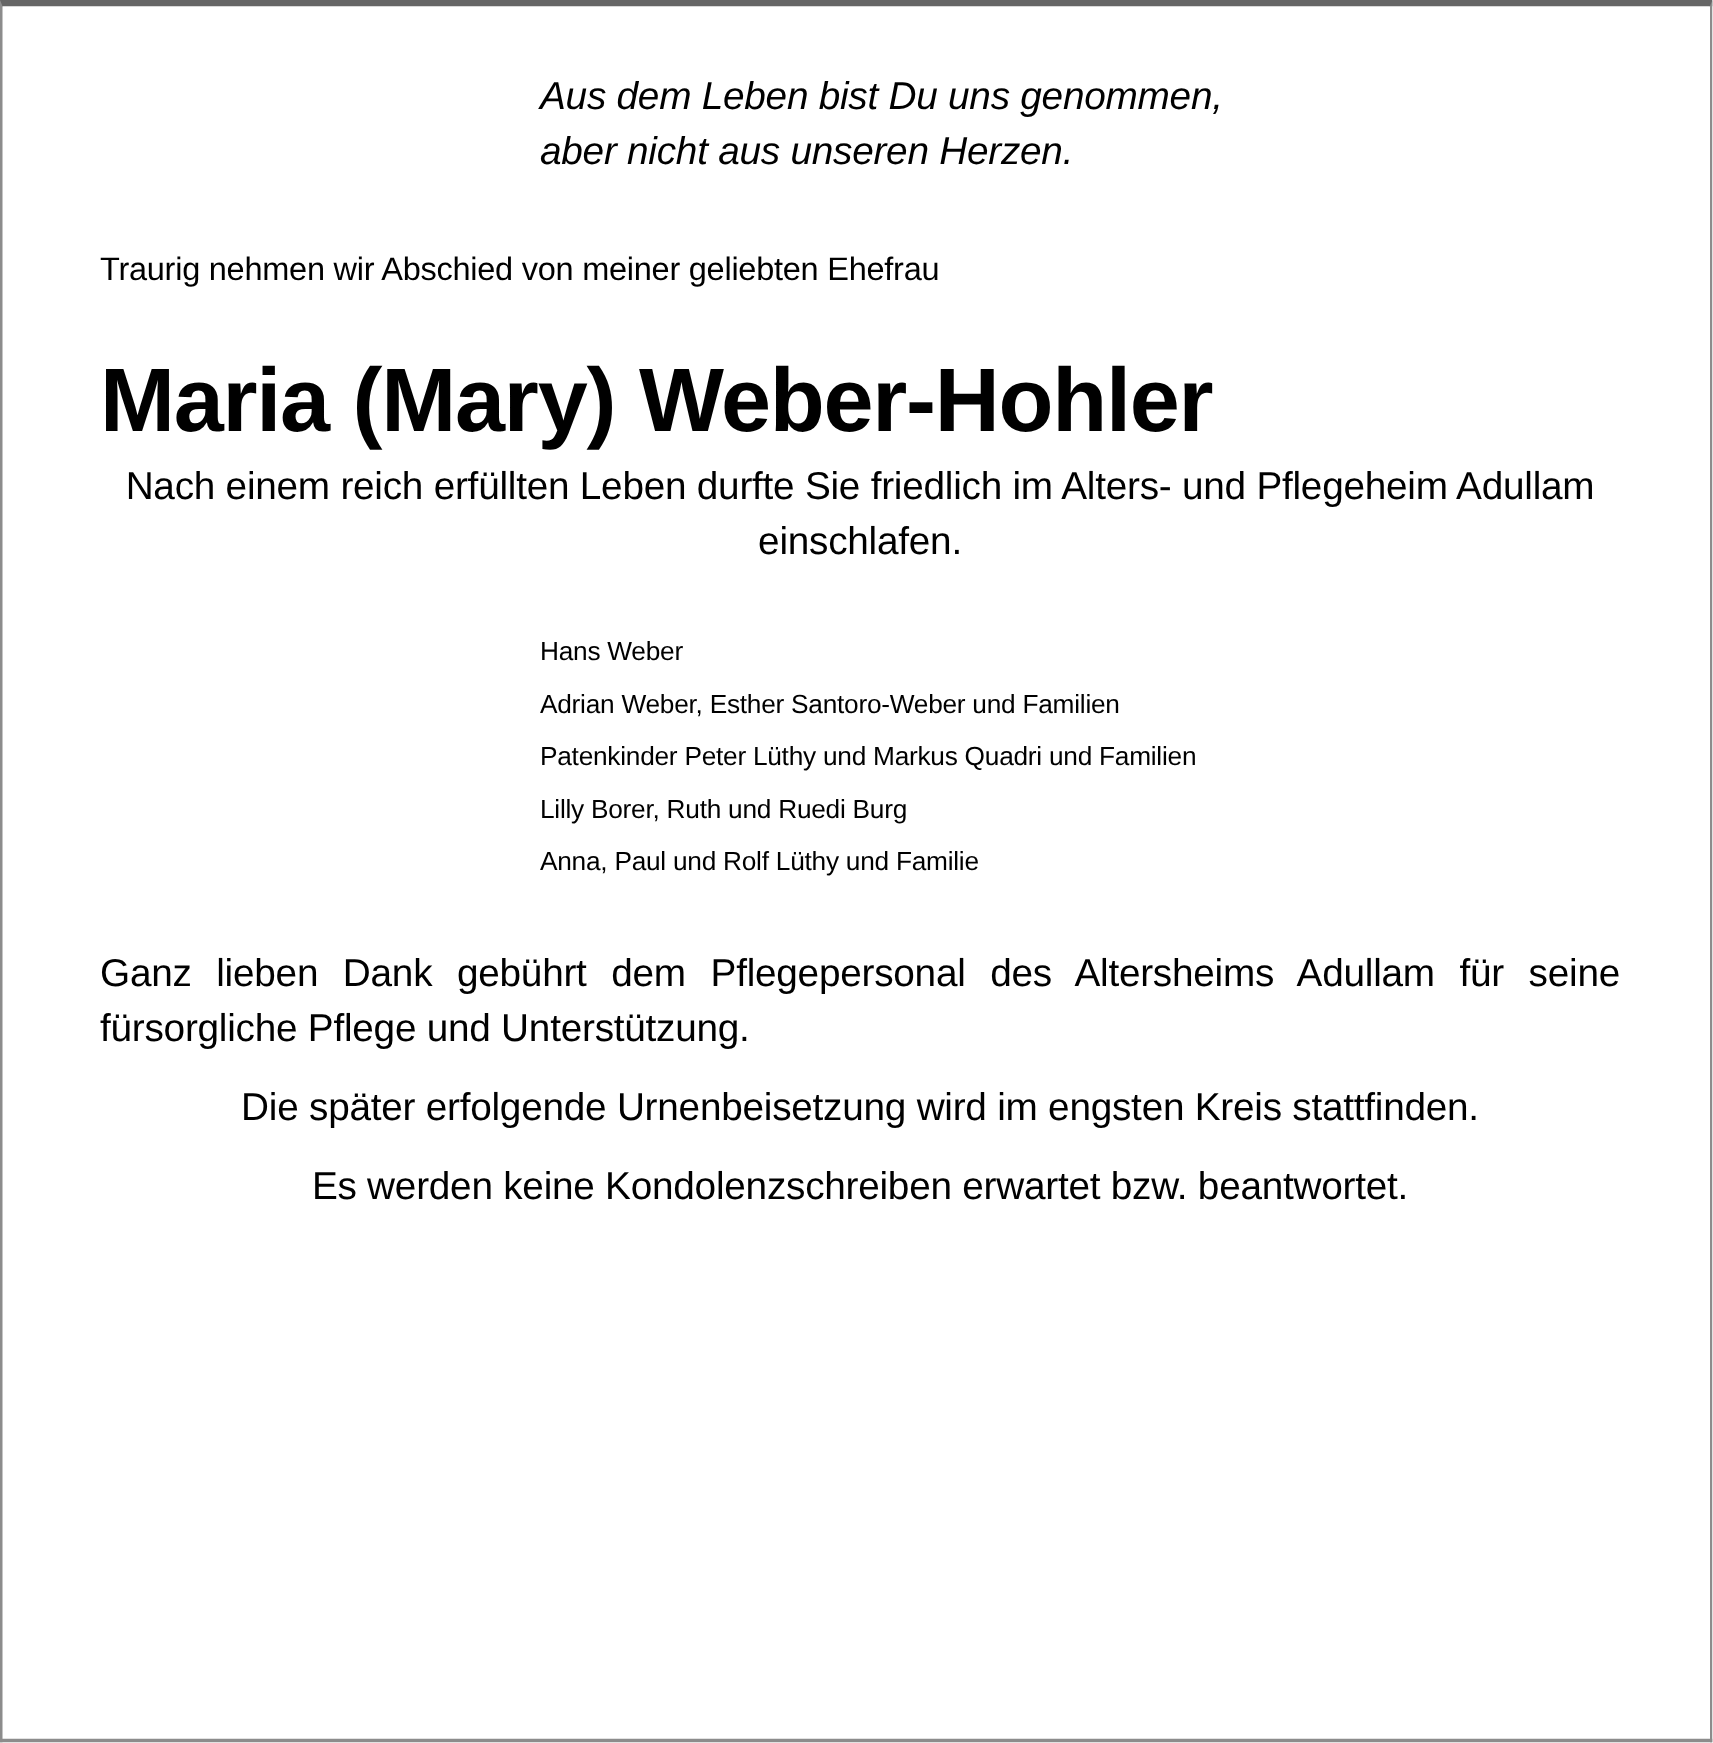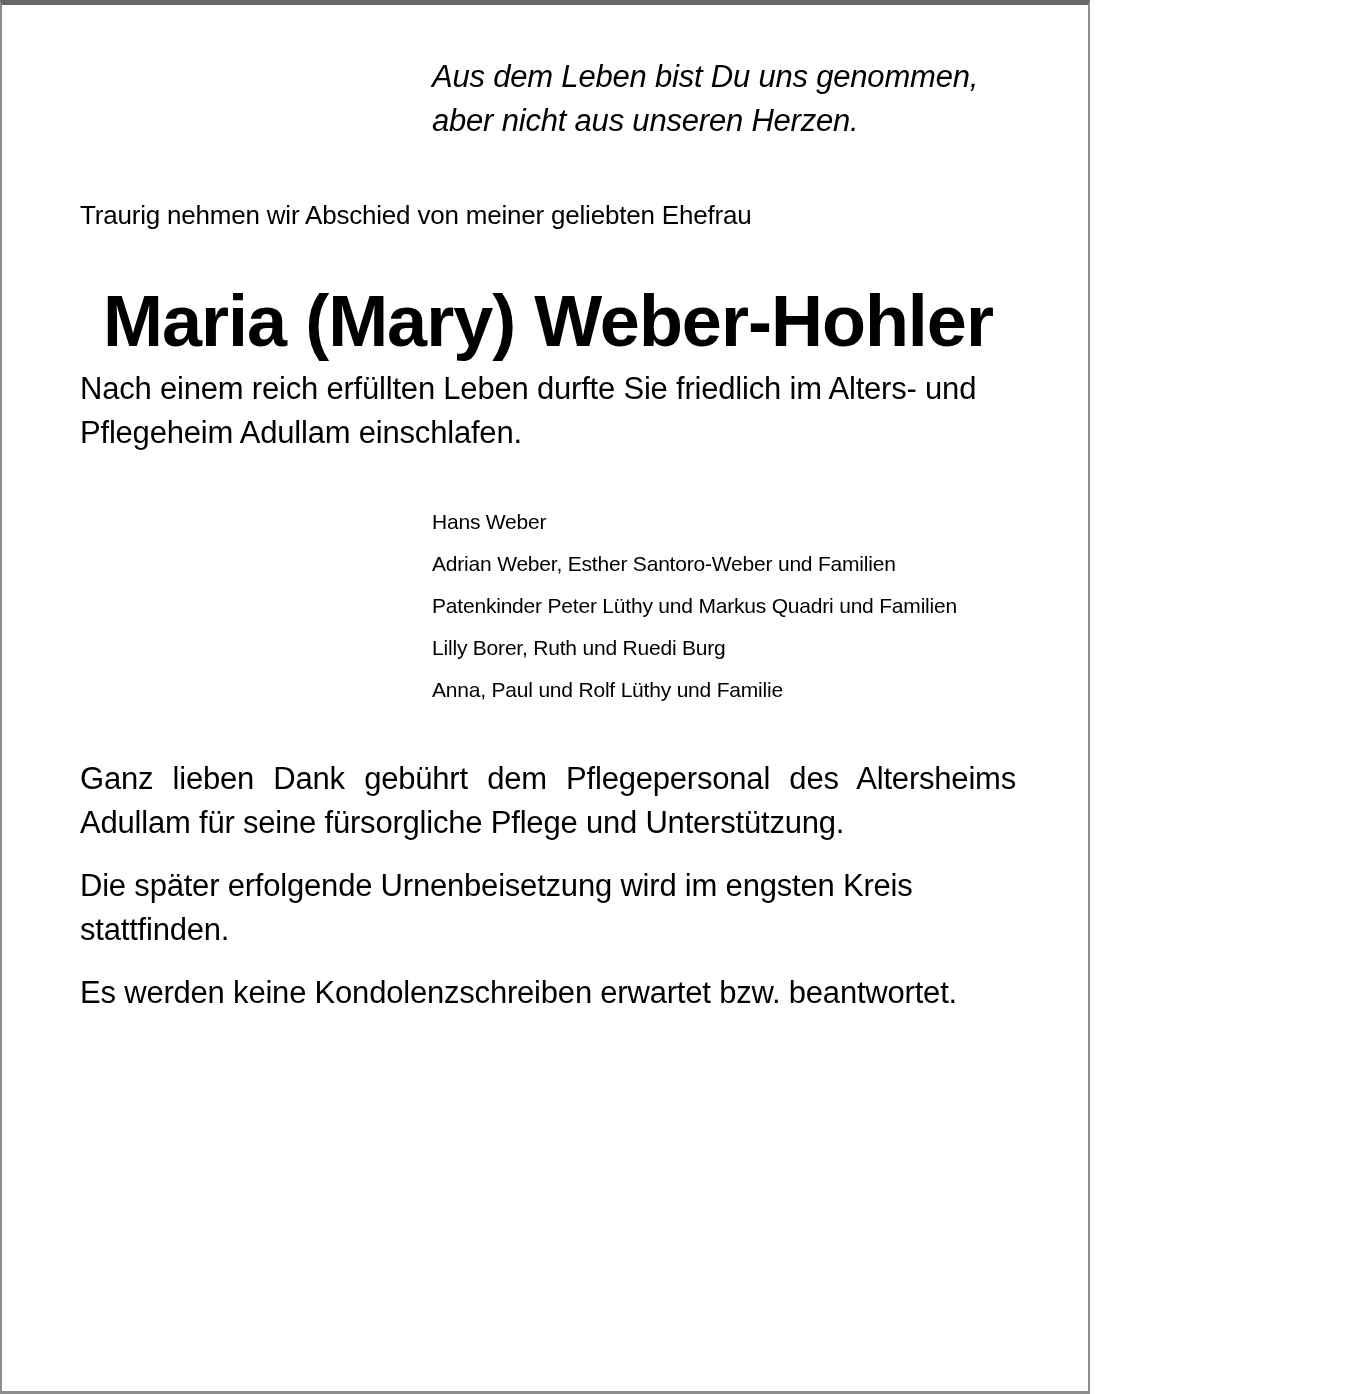--- a/index.html
+++ b/index.html
@@ -6,21 +6,21 @@
   body {
     width: 1370px;
     height: 1394px;
     box-sizing: border-box;
     font-family: "Liberation Sans", "DejaVu Sans", sans-serif;
     color: #000000;
     overflow: hidden;
   }
   .notice {
     box-sizing: border-box;
-    width: 1090px;
+    width: 1370px;
     height: 1394px;
     border-left: 2px solid #8c8c8c;
     border-right: 2px solid #8c8c8c;
     border-bottom: 3px solid #8c8c8c;
     border-top: 5px solid #666666;
     padding: 50px 72px 40px 78px;
     background: #ffffff;
   }
   .epigraph {
     margin: 0 0 50px 352px;
@@ -31,37 +31,38 @@
     white-space: pre-line;
   }
   .intro {
     margin: 3px 0 44px 0;
     font-size: 26px;
     line-height: 44px;
     letter-spacing: -0.2px;
   }
   .deceased-name {
     margin: 0 0 6px 0;
-    text-align: center;
+    text-align: left;
     font-size: 72px;
     font-weight: bold;
     line-height: 80px;
     letter-spacing: -1px;
   }
   .life-dates {
     margin: 0 0 48px 0;
     text-align: center;
     font-size: 31px;
     line-height: 44px;
   }
   .para {
     margin: 0 0 46px 0;
     font-size: 31px;
     line-height: 44px;
     letter-spacing: -0.2px;
+    text-align: center;
   }
   .para.justified { text-align: justify; }
   .para.tight { margin-bottom: 19px; }
   .mourners {
     margin: 0 0 46px 352px;
     font-size: 21px;
     line-height: 42px;
     letter-spacing: -0.2px;
   }
   .mourner-line { display: block; }

